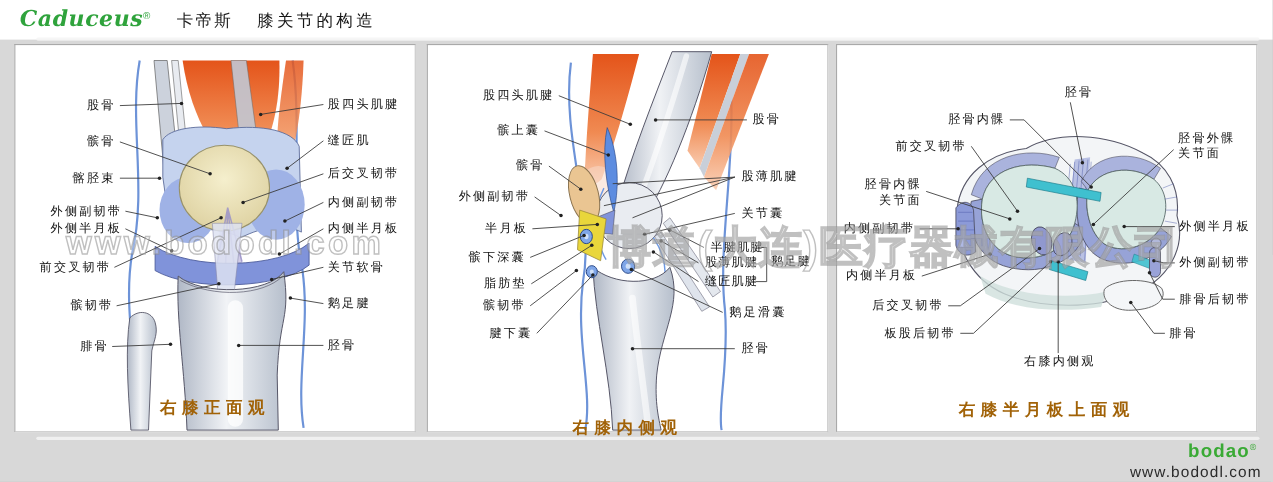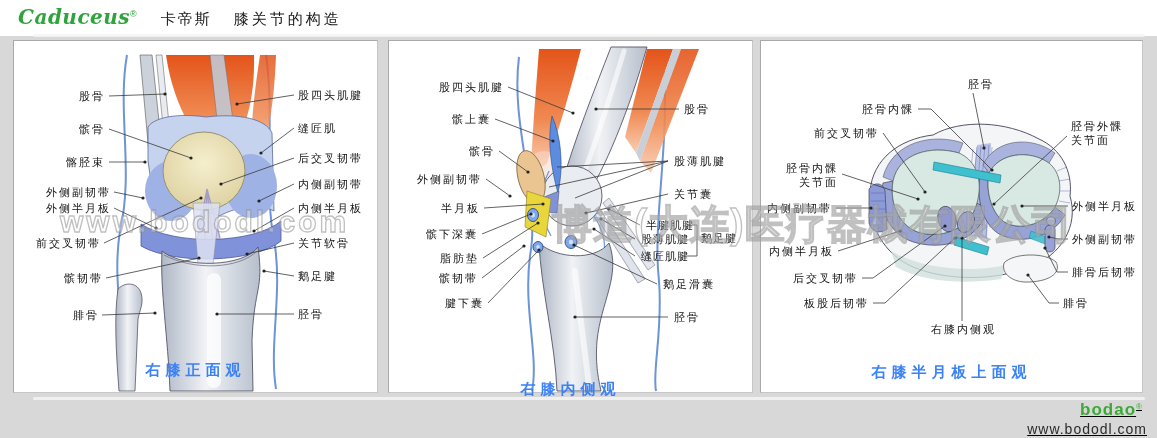--- a/index.html
+++ b/index.html
@@ -15,27 +15,27 @@
   .groove{position:absolute;left:33px;right:12px;height:3px;background:#f4f4f4;border-radius:3px;opacity:.85;}
   
   .panel{position:absolute;top:40px;height:353px;background:#fff;border:1px solid #a9a9a9;border-right-color:#c6c6c6;border-bottom-color:#c6c6c6;box-sizing:border-box;}
   #panel1{left:13px;width:365px;}
   #panel2{left:388px;width:365px;}
   #panel3{left:760px;width:383px;}
   .panel svg{position:absolute;left:0;top:0;}
   .lbl{position:absolute;font-size:11px;color:#111;letter-spacing:2px;line-height:14px;white-space:pre-line;z-index:3;}
   .lbl.r{text-align:right;}
   .lbl.sm{letter-spacing:1px;}
-  .caption{position:absolute;left:0;width:100%;text-align:center;font-size:15px;font-weight:bold;color:#3b82f6;letter-spacing:5px;z-index:3;}
+  .caption{position:absolute;left:0;width:100%;text-align:center;font-size:15px;font-weight:bold;color:#a16207;letter-spacing:5px;z-index:3;}
   
   .wm{position:absolute;font-weight:bold;color:rgba(255,255,255,.30);-webkit-text-stroke:1.3px rgba(140,140,140,.55);z-index:5;pointer-events:none;}
   #wm1{left:60px;top:205px;font-size:30px;letter-spacing:3px;}
   #wm2{left:552px;top:197px;font-size:40px;letter-spacing:1px;}
   
-  .ftr{position:absolute;right:10px;top:401px;text-align:right;line-height:17px;z-index:4;text-decoration:underline;}
+  .ftr{position:absolute;right:10px;top:401px;text-align:right;line-height:17px;z-index:4;}
   .ftr-line1{display:flex;align-items:baseline;justify-content:flex-end;}
   .logo-bodao{font-size:17px;font-weight:bold;color:#3aaa35;letter-spacing:1px;}
   .logo-bodao-reg{font-size:8px;color:#3aaa35;position:relative;top:-6px;margin-right:5px;}
   .ftr-company{font-size:14px;color:#151515;letter-spacing:1.5px;}
   .ftr-site{font-size:14px;color:#2a2a2a;letter-spacing:1px;}
 </style>
 </head>
 <body>
 
 <div id="stage">

